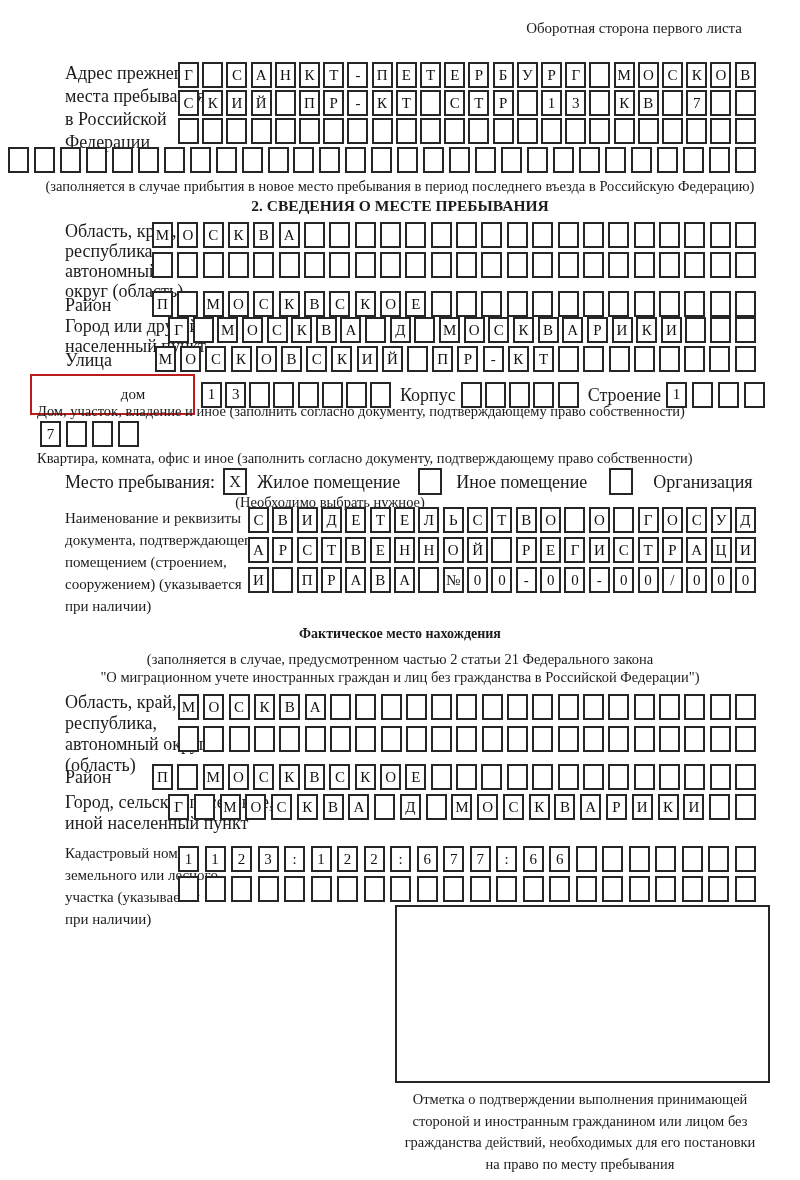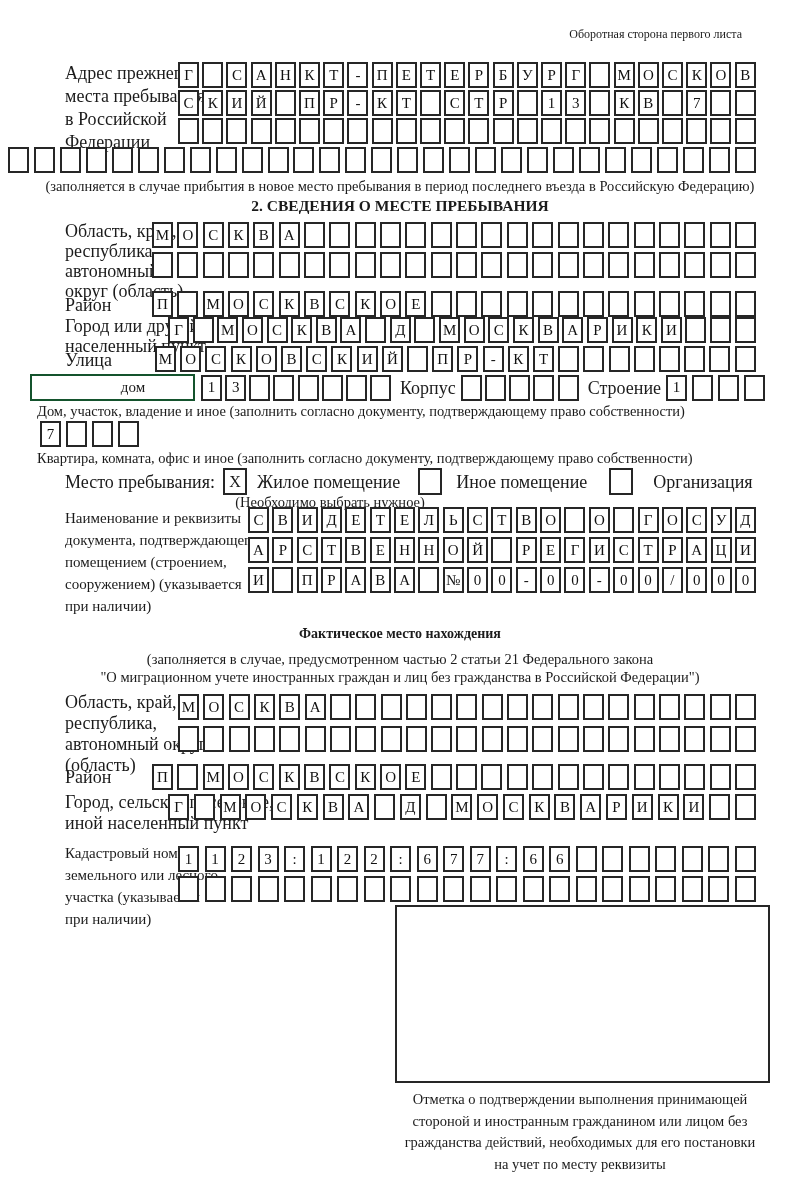--- a/index.html
+++ b/index.html
@@ -17,40 +17,40 @@
   .center { text-align:center; width:800px; left:0; }
   .bold { font-weight:bold; }
   .cellrow { display:flex; justify-content:space-between; }
   .cell {
     flex:0 0 21px; width:21px; height:26px;
     border:2px solid #262626; background:#fff;
     display:flex; align-items:center; justify-content:center;
     font-size:15px; line-height:1; color:#111;
   }
   .widebox {
-    height:27px; border:2px solid #14532d; background:#fff;
+    height:41px; border:2px solid #b91c1c; background:#fff;
     display:flex; align-items:center; justify-content:center;
     font-size:15px;
     padding-left:41px;
   }
   .chkbox {
     width:24px; height:27px; border:2px solid #262626; background:#fff;
     display:inline-flex; align-items:center; justify-content:center;
     font-size:16px; flex:0 0 24px;
   }
   .inline-row { display:flex; align-items:center; }
   .stampbox { border:2px solid #262626; background:#fff; }
   .caplines div { text-align:center; }
 </style>
 </head>
 <body>
 
 <div class="page">
 
-  <div class="abs cap" style="top:27px; right:58px; font-size:12px;margin-left:45px;">Оборотная сторона первого листа</div>
+  <div class="abs cap" style="top:20px; right:58px; font-size:15px;margin-left:45px;">Оборотная сторона первого листа</div>
 
   <div class="abs lbl" style="left:65px; top:62px; line-height:23px;">
       <div>Адрес прежнего</div>
       <div>места пребывания</div>
       <div>в Российской</div>
       <div>Федерации</div>
     </div>
   <div class="abs cellrow" style="left:178px; top:62px;  width:578px;">
       <span class="cell">Г</span>
       <span class="cell"></span>
@@ -610,16 +610,16 @@
       <span class="cell"></span>
       <span class="cell"></span>
       <span class="cell"></span>
     </div>
 
   <div class="abs stampbox" style="left:395px; top:905px; width:375px; height:178px;"></div>
   <div class="abs cap caplines" style="left:360px; top:1089px; width:440px; line-height:21.5px;">
       <div>Отметка о подтверждении выполнения принимающей</div>
       <div>стороной и иностранным гражданином или лицом без</div>
       <div>гражданства действий, необходимых для его постановки</div>
-      <div>на учет по месту реквизиты</div>
+      <div>на право по месту пребывания</div>
     </div>
 
 </div>
 
 </body></html>

